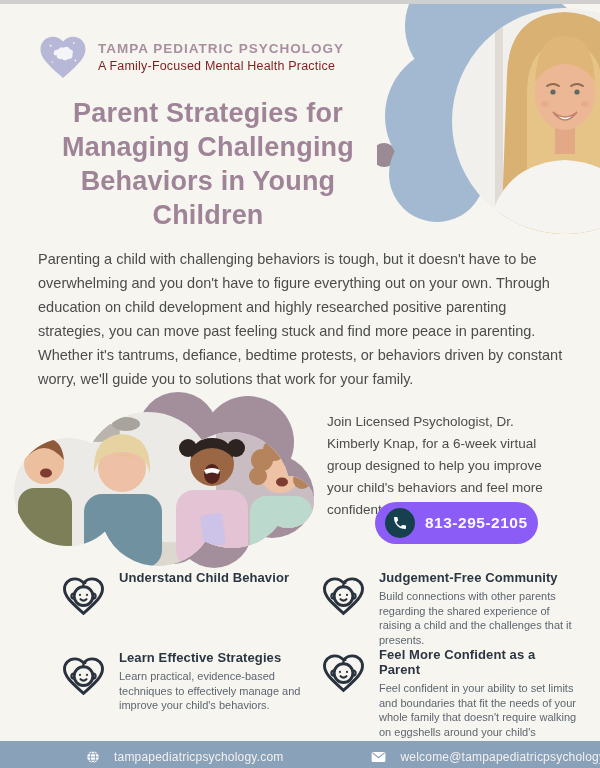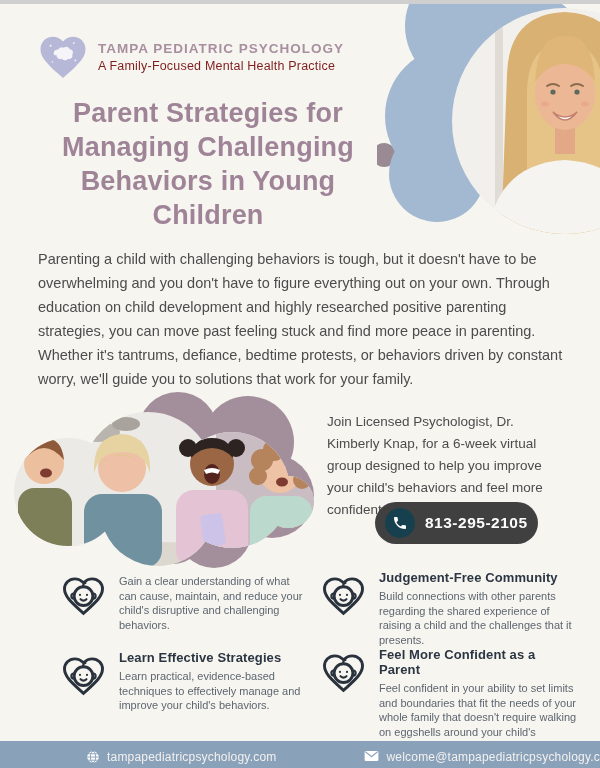--- a/index.html
+++ b/index.html
@@ -15,38 +15,38 @@
   .hero-art{position:absolute;right:0;top:0;width:260px;height:245px;}
 
   
   .title{position:absolute;left:38px;top:92px;width:340px;font-size:27px;line-height:34px;font-weight:bold;color:#9f8498;letter-spacing:.2px;text-align:center;}
   .intro{position:absolute;left:38px;top:243px;width:528px;font-size:14.5px;line-height:24px;color:#4c4c4c;}
 
   
   .kids-art{position:absolute;left:6px;top:386px;width:312px;height:178px;}
   .help-heading{position:absolute;left:327px;top:374px;width:240px;text-align:center;font-size:21px;font-weight:bold;color:#a6bcd6;letter-spacing:.3px;}
   .help-body{position:absolute;left:327px;top:407px;width:240px;font-size:13.5px;line-height:22px;color:#4c4c4c;}
-  .phone-btn{position:absolute;left:375px;top:498px;width:163px;height:42px;background:#404040;border-radius:21px;display:flex;align-items:center;cursor:pointer;}
+  .phone-btn{position:absolute;left:375px;top:498px;width:163px;height:42px;background:#8b5cf6;border-radius:21px;display:flex;align-items:center;cursor:pointer;}
   .phone-circle{width:30px;height:30px;border-radius:50%;background:#17404f;margin-left:10px;display:flex;align-items:center;justify-content:center;flex:0 0 auto;}
   .phone-num{color:#fdfbfb;font-size:15.5px;font-weight:bold;letter-spacing:.5px;margin-left:10px;}
 
   
   .feature{position:absolute;display:flex;}
   .f1{left:60px;top:566px;width:250px;}
   .f2{left:60px;top:646px;width:250px;}
   .f3{left:320px;top:566px;width:258px;}
   .f4{left:320px;top:643px;width:258px;}
   .f-icon{width:47px;height:47px;flex:0 0 auto;margin-top:2px;}
   .f-text{margin-left:12px;}
   .f-title{font-size:13px;font-weight:bold;color:#2b3642;letter-spacing:.1px;}
   .f-desc{margin-top:4px;font-size:11px;line-height:14.5px;color:#5d6670;}
 
   
   .footer{position:absolute;left:0;bottom:0;width:600px;height:31px;background:#8aa1ba;display:flex;align-items:center;}
-  .footer-item{display:flex;align-items:flex-start;color:#f3f1ee;font-size:12px;letter-spacing:.2px;}
+  .footer-item{display:flex;align-items:center;color:#f3f1ee;font-size:12px;letter-spacing:.2px;gap:7px;}
   .footer-item .ficon{margin-right:7px;display:flex;}
   .fi-web{margin-left:86px;}
   .fi-mail{margin-left:88px;}
 </style>
 </head>
 <body>
 
 <div class="page">
 
   <svg class="logo" viewBox="0 0 24 24">
@@ -177,21 +177,21 @@
       <path d="M12 21.1l-1.4-1.25C5.6 15.3 2.3 12.3 2.3 8.7 2.3 5.8 4.6 3.5 7.5 3.5c1.65 0 3.25.77 4.5 2 1.25-1.23 2.85-2 4.5-2 2.9 0 5.2 2.3 5.2 5.2 0 3.6-3.3 6.6-8.3 11.15L12 21.1z" fill="none" stroke="#2a333d" stroke-width="1.5"></path>
       <circle cx="7.1" cy="12.3" r="1.3" fill="#f7f5f0" stroke="#2a333d" stroke-width="1.1"></circle>
       <circle cx="16.9" cy="12.3" r="1.3" fill="#f7f5f0" stroke="#2a333d" stroke-width="1.1"></circle>
       <circle cx="12" cy="12.3" r="4.8" fill="#f7f5f0" stroke="#2a333d" stroke-width="1.5"></circle>
       <path d="M12 7.5c-.4-.9.1-1.7 1-1.9" fill="none" stroke="#2a333d" stroke-width="1.1" stroke-linecap="round"></path>
       <circle cx="10.2" cy="11.7" r="0.55" fill="#2a333d"></circle>
       <circle cx="13.8" cy="11.7" r="0.55" fill="#2a333d"></circle>
       <path d="M10.5 13.9c1 .95 2 .95 3 0" fill="none" stroke="#2a333d" stroke-width="1.1" stroke-linecap="round"></path>
     </svg>
     <div class="f-text">
-      <div class="f-desc">Gain a clear understanding of what can cause, maintain, and reduce your child's disruptive and challenging behaviors.</div>
+      <div class="f-title">Understand Child Behavior</div>
     </div>
   </div>
 
   <div class="feature f3">
     <svg class="f-icon" viewBox="0 0 24 24">
       <path d="M12 21.1l-1.4-1.25C5.6 15.3 2.3 12.3 2.3 8.7 2.3 5.8 4.6 3.5 7.5 3.5c1.65 0 3.25.77 4.5 2 1.25-1.23 2.85-2 4.5-2 2.9 0 5.2 2.3 5.2 5.2 0 3.6-3.3 6.6-8.3 11.15L12 21.1z" fill="none" stroke="#2a333d" stroke-width="1.5"></path>
       <circle cx="7.1" cy="12.3" r="1.3" fill="#f7f5f0" stroke="#2a333d" stroke-width="1.1"></circle>
       <circle cx="16.9" cy="12.3" r="1.3" fill="#f7f5f0" stroke="#2a333d" stroke-width="1.1"></circle>
       <circle cx="12" cy="12.3" r="4.8" fill="#f7f5f0" stroke="#2a333d" stroke-width="1.5"></circle>
       <path d="M12 7.5c-.4-.9.1-1.7 1-1.9" fill="none" stroke="#2a333d" stroke-width="1.1" stroke-linecap="round"></path>

